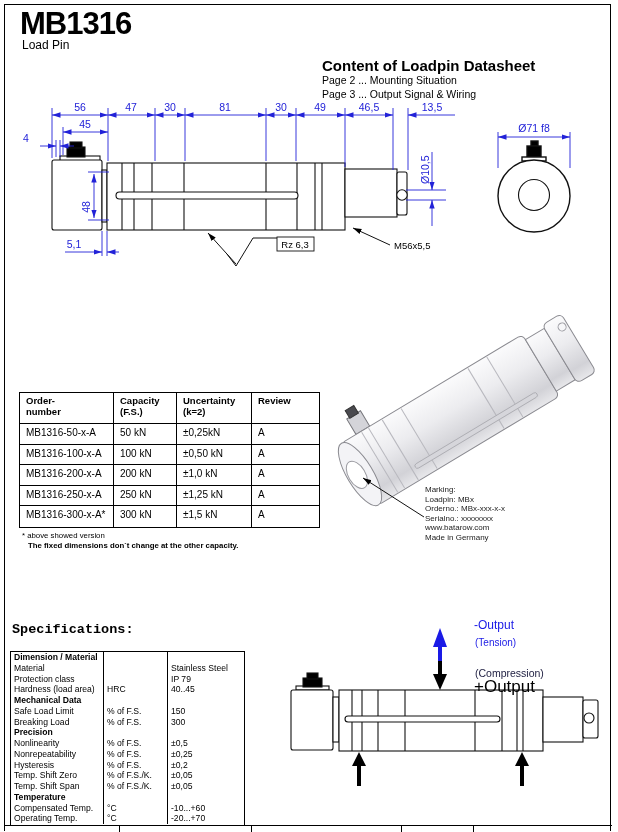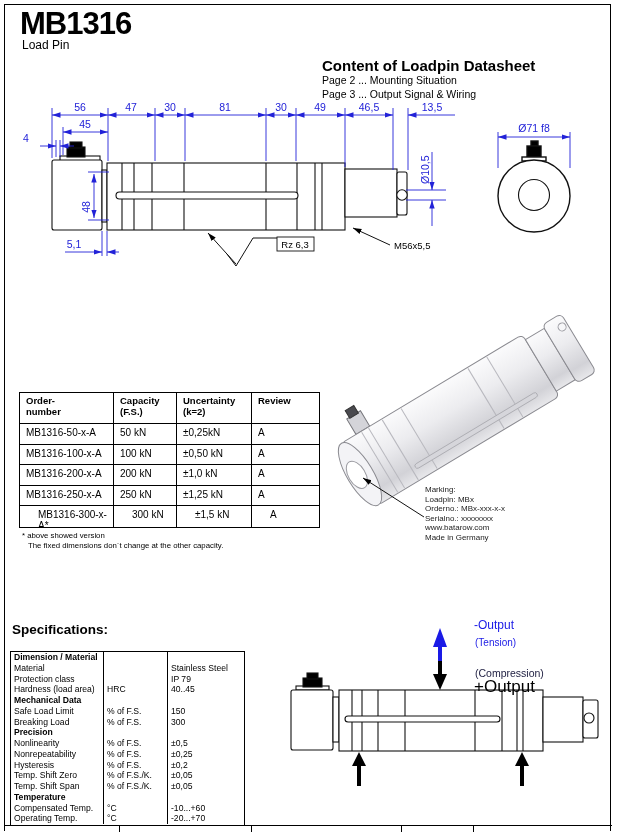--- a/index.html
+++ b/index.html
@@ -14,24 +14,24 @@
   .toc-title{font-size:15px;font-weight:bold;}
   .toc-item{font-size:10.5px;line-height:13.5px;}
   
   .otable{position:absolute;left:19px;top:392px;width:299px;border:1.5px solid #000;
           display:grid;grid-template-columns:94px 63px 75px 1fr;
           grid-template-rows:31px repeat(5,20.6px);}
   .ocell{border-right:1px solid #000;border-bottom:1px solid #000;padding:3px 0 0 6px;
          font-size:10px;overflow:hidden;}
   .ocell.hdr{font-weight:bold;font-size:9.5px;line-height:10.5px;white-space:pre-line;}
   .ocell.lastcol{border-right:none;}
-  .ocell.lastrow{border-bottom:none;margin-left:12px;}
+  .ocell.lastrow{border-bottom:none;}
   .footnote{position:absolute;left:22px;top:531px;font-size:7.8px;line-height:9.5px;}
-  .footnote .l2{padding-left:6px;}
-  .spec-heading{position:absolute;left:12px;top:622px;font-size:13.5px;font-weight:bold;}
+  .footnote .l2{padding-left:6px;font-weight:bold;}
+  .spec-heading{position:absolute;left:12px;top:622px;font-size:13.5px;font-weight:bold;font-family:Liberation Mono, monospace;}
   .stable{position:absolute;left:10px;top:651px;width:233px;height:173px;border:1.5px solid #000;
           display:grid;grid-template-columns:92px 64px 1fr;grid-auto-rows:10.75px;}
   .scell{font-size:8.6px;line-height:10.7px;padding-left:3px;white-space:nowrap;overflow:visible;}
   .scell.c2,.scell.c3{border-left:1px solid #000;}
   .scell.b{font-weight:bold;}
   
   .marking{position:absolute;left:425px;top:485px;font-size:8px;line-height:9.6px;color:#222;}
   
   .out-neg{position:absolute;left:474px;top:618px;font-size:12px;color:#1a1ae6;}
   .out-neg-sub{position:absolute;left:475px;top:637px;font-size:10px;color:#1a1ae6;}

